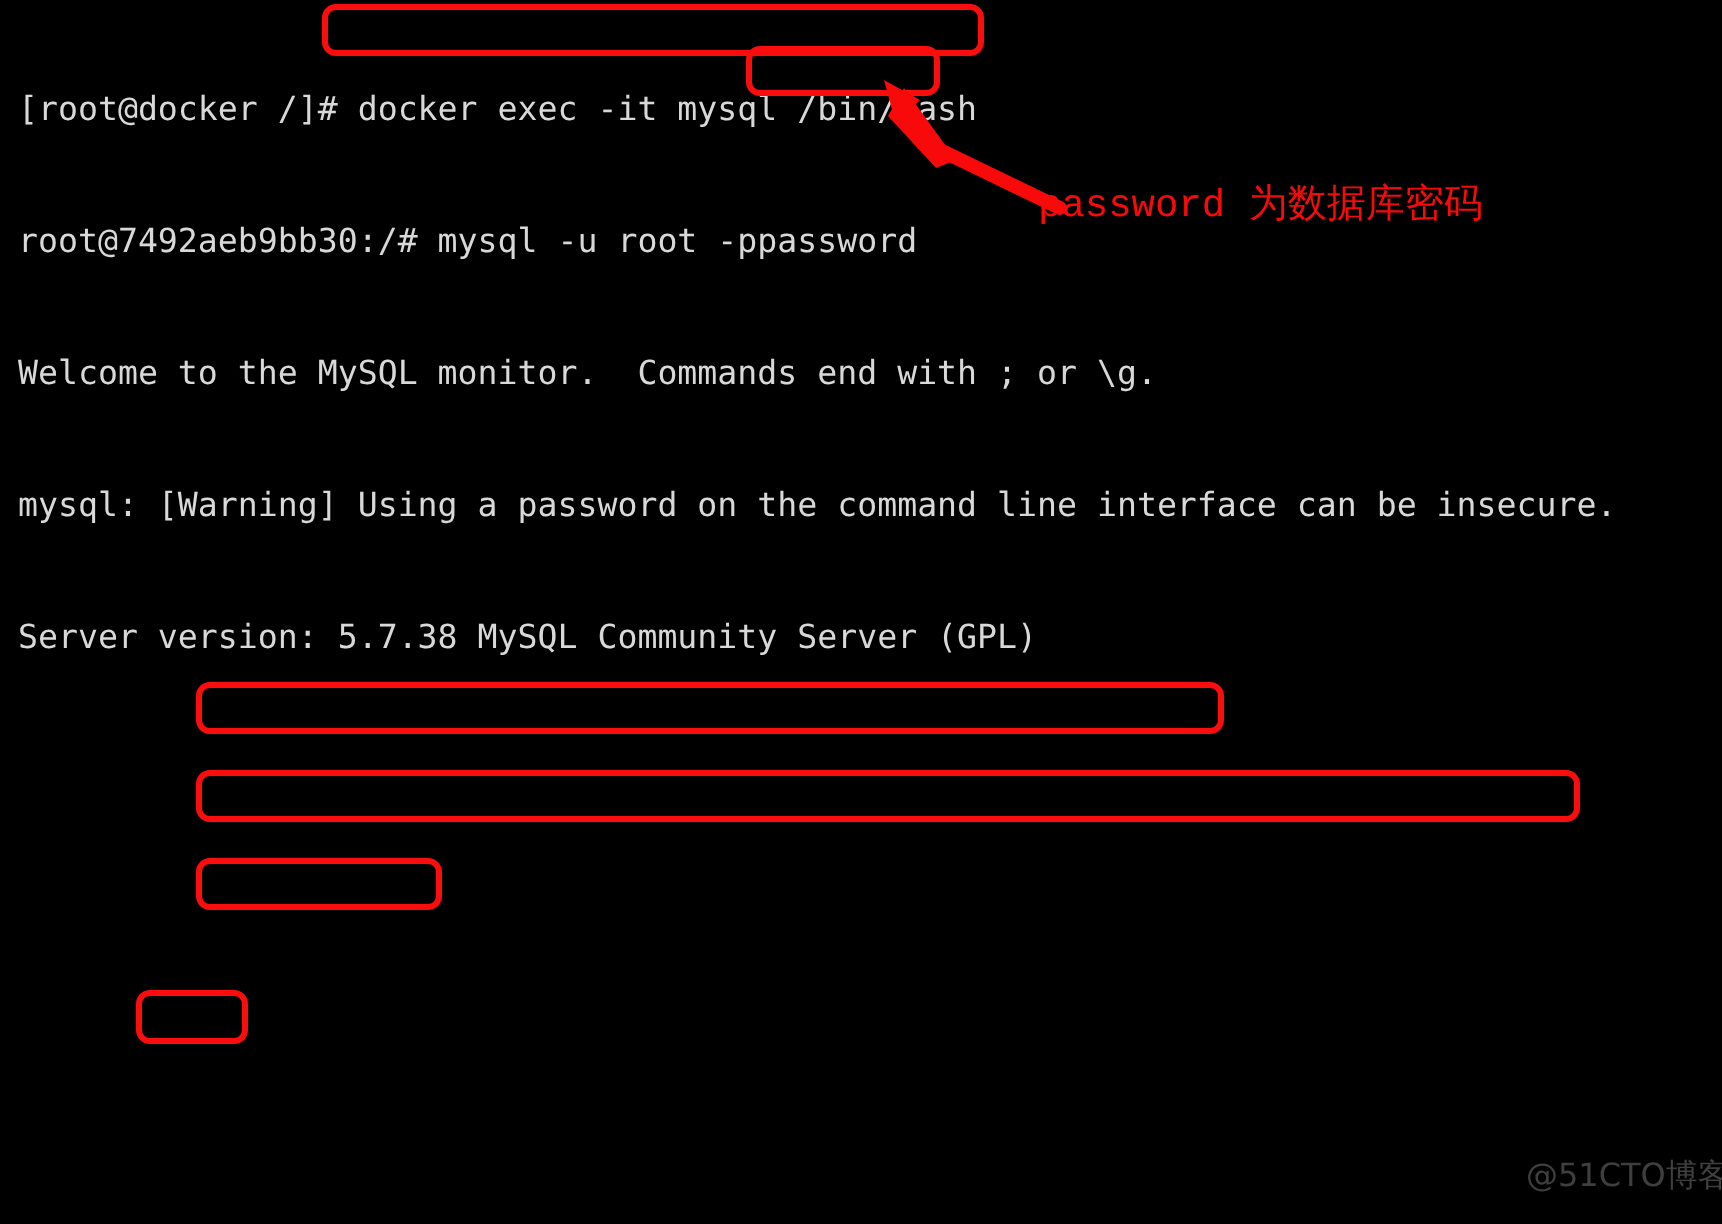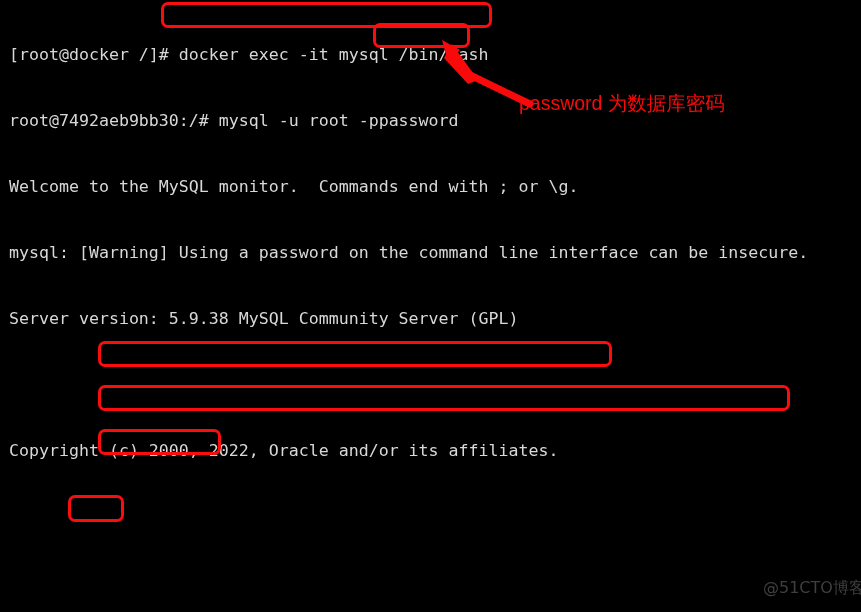--- a/index.html
+++ b/index.html
@@ -46,21 +46,21 @@
     pointer-events: none;
     background: transparent;
   }
 
   
   #annotation-text {
     position: absolute;
     left: 519px;
     top: 90px;
     color: #f90a0a;
-    font-family: Liberation Sans, sans-serif;
+    font-family: Liberation Mono, monospace;
     font-size: 19.5px;
     line-height: 26px;
     white-space: pre;
   }
 
   
   #annotation-arrow {
     position: absolute;
     left: 438px;
     top: 40px;
@@ -84,23 +84,22 @@
 </head>
 <body>
 
 <div id="screen">
 
   <div id="terminal">
     <div class="line">[root@docker /]# docker exec -it mysql /bin/bash</div>
     <div class="line">root@7492aeb9bb30:/# mysql -u root -ppassword</div>
     <div class="line">Welcome to the MySQL monitor.  Commands end with ; or \g.</div>
     <div class="line">mysql: [Warning] Using a password on the command line interface can be insecure.</div>
-    <div class="line">Server version: 5.9.38 MySQL Community Server (GPL)</div>
+    <div class="line">Server version: 5.7.38 MySQL Community Server (GPL)</div>
     <div class="line blank"></div>
-    <div class="line">Copyright (c) 2000, 2022, Oracle and/or its affiliates.</div>
     <div class="line blank"></div>
     
     
     
     
     
     
     
     
     

